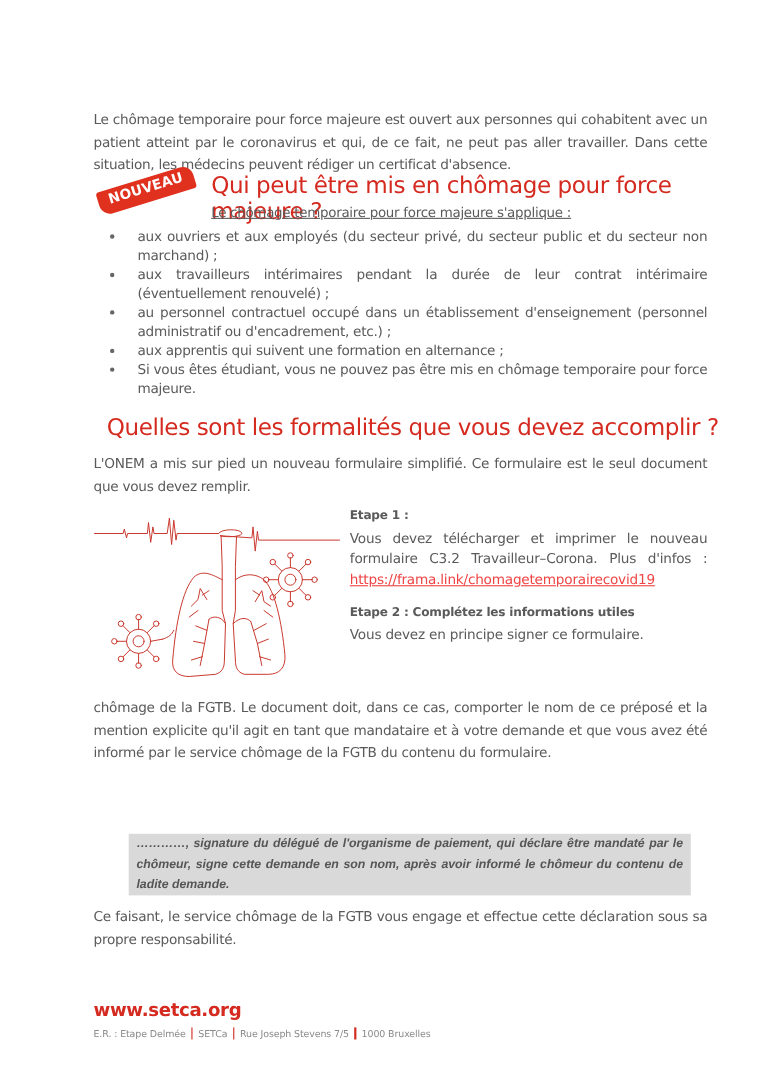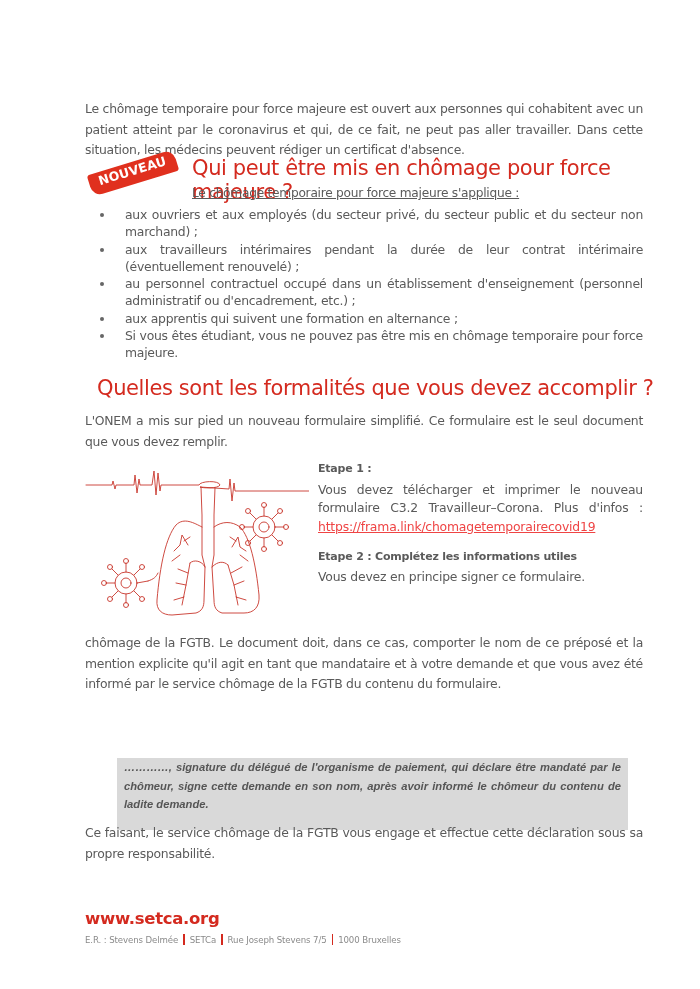--- a/index.html
+++ b/index.html
@@ -12,21 +12,21 @@
     .badge { position: absolute; left: 88px; top: 160px; width: 90px; height: 26px; transform: rotate(-17deg); transform-origin: center; }
     .badge-bg { position: absolute; left: 0; top: 2px; width: 90px; height: 22px; background: #e0301e; border-radius: 3px 10px 3px 10px; }
     .badge-text { position: absolute; left: 0; top: 3px; width: 90px; text-align: center; color: #ffffff; font-size: 12.5px; font-weight: bold; letter-spacing: 0.2px; font-family: "DejaVu Sans", sans-serif; }
     .subtitle { position: absolute; left: 192px; top: 186px; font-size: 12.2px; color: #5a5a5a; text-decoration: underline; letter-spacing: -0.25px; }
     ul.bullets { position: absolute; left: 85px; top: 206px; width: 558px; list-style: none; }
     ul.bullets li { position: relative; padding-left: 40px; font-size: 12.4px; line-height: 17.3px; color: #5a5a5a; letter-spacing: -0.25px; }
     ul.bullets li .dot { position: absolute; left: 15px; top: 7px; width: 4px; height: 4px; border-radius: 50%; background: #666; }
     .step-title { position: absolute; left: 318px; font-weight: bold; font-size: 11px; color: #5a5a5a; letter-spacing: -0.2px; }
     .step-body { position: absolute; left: 318px; width: 325px; font-size: 12.4px; line-height: 18.3px; color: #5a5a5a; letter-spacing: -0.2px; text-align: justify; text-align-last: left; }
     .link { color: #ef4444; text-decoration: underline; }
-    .quote { position: absolute; left: 117px; top: 758px; width: 511px; height: 72px; background: #d9d9d9; padding: 0 7px; font-family: "Liberation Sans", sans-serif; font-style: italic; font-weight: bold; font-size: 11.2px; line-height: 18.5px; color: #555555; text-align: justify; text-align-last: left; }
+    .quote { position: absolute; left: 117px; top: 758px; width: 511px; height: 56px; background: #d9d9d9; padding: 0 7px; font-family: "Liberation Sans", sans-serif; font-style: italic; font-weight: bold; font-size: 11.2px; line-height: 18.5px; color: #555555; text-align: justify; text-align-last: left; }
     .footer-url { position: absolute; left: 85px; top: 909px; color: #d42a1f; font-weight: bold; font-size: 16.5px; letter-spacing: -0.3px; }
     .footer-addr { position: absolute; left: 85px; top: 934px; font-size: 8.6px; color: #8a8a8a; letter-spacing: -0.1px; white-space: nowrap; }
     .footer-addr .sep { display: inline-block; width: 1.5px; height: 11px; background: #d42a1f; vertical-align: -2px; margin: 0 5px; }
     .illus { position: absolute; left: 84px; top: 455px; width: 225px; height: 180px; }
   </style>
 </head>
 <body>
 
 <div class="page">
 
@@ -123,16 +123,16 @@
 
   <p class="p justify" style="top:633px;">chômage de la FGTB. Le document doit, dans ce cas, comporter le nom de ce préposé et la mention explicite qu'il agit en tant que mandataire et à votre  demande  et que vous avez été informé par le service chômage de la FGTB du contenu du formulaire.</p>
 
 
   <div class="quote">…………, signature du délégué de l'organisme de paiement, qui déclare être mandaté par le chômeur, signe cette demande en son nom, après avoir informé le chômeur du contenu de ladite demande.</div>
 
   <p class="p justify" style="top:823px;">Ce faisant, le service chômage de la FGTB vous engage et effectue cette déclaration sous sa propre responsabilité.</p>
 
   <a class="footer-url">www.setca.org</a>
   <div class="footer-addr">
-    <span>E.R. : Stevens Delmée</span><span class="sep"></span><span>SETCa</span><span class="sep"></span><span>Rue Joseph Stevens 7/5</span><span class="sep"></span><span>1000 Bruxelles</span>
+    <span>E.R. : Etape Delmée</span><span class="sep"></span><span>SETCa</span><span class="sep"></span><span>Rue Joseph Stevens 7/5</span><span class="sep"></span><span>1000 Bruxelles</span>
   </div>
 
 </div>
 
 </body></html>

